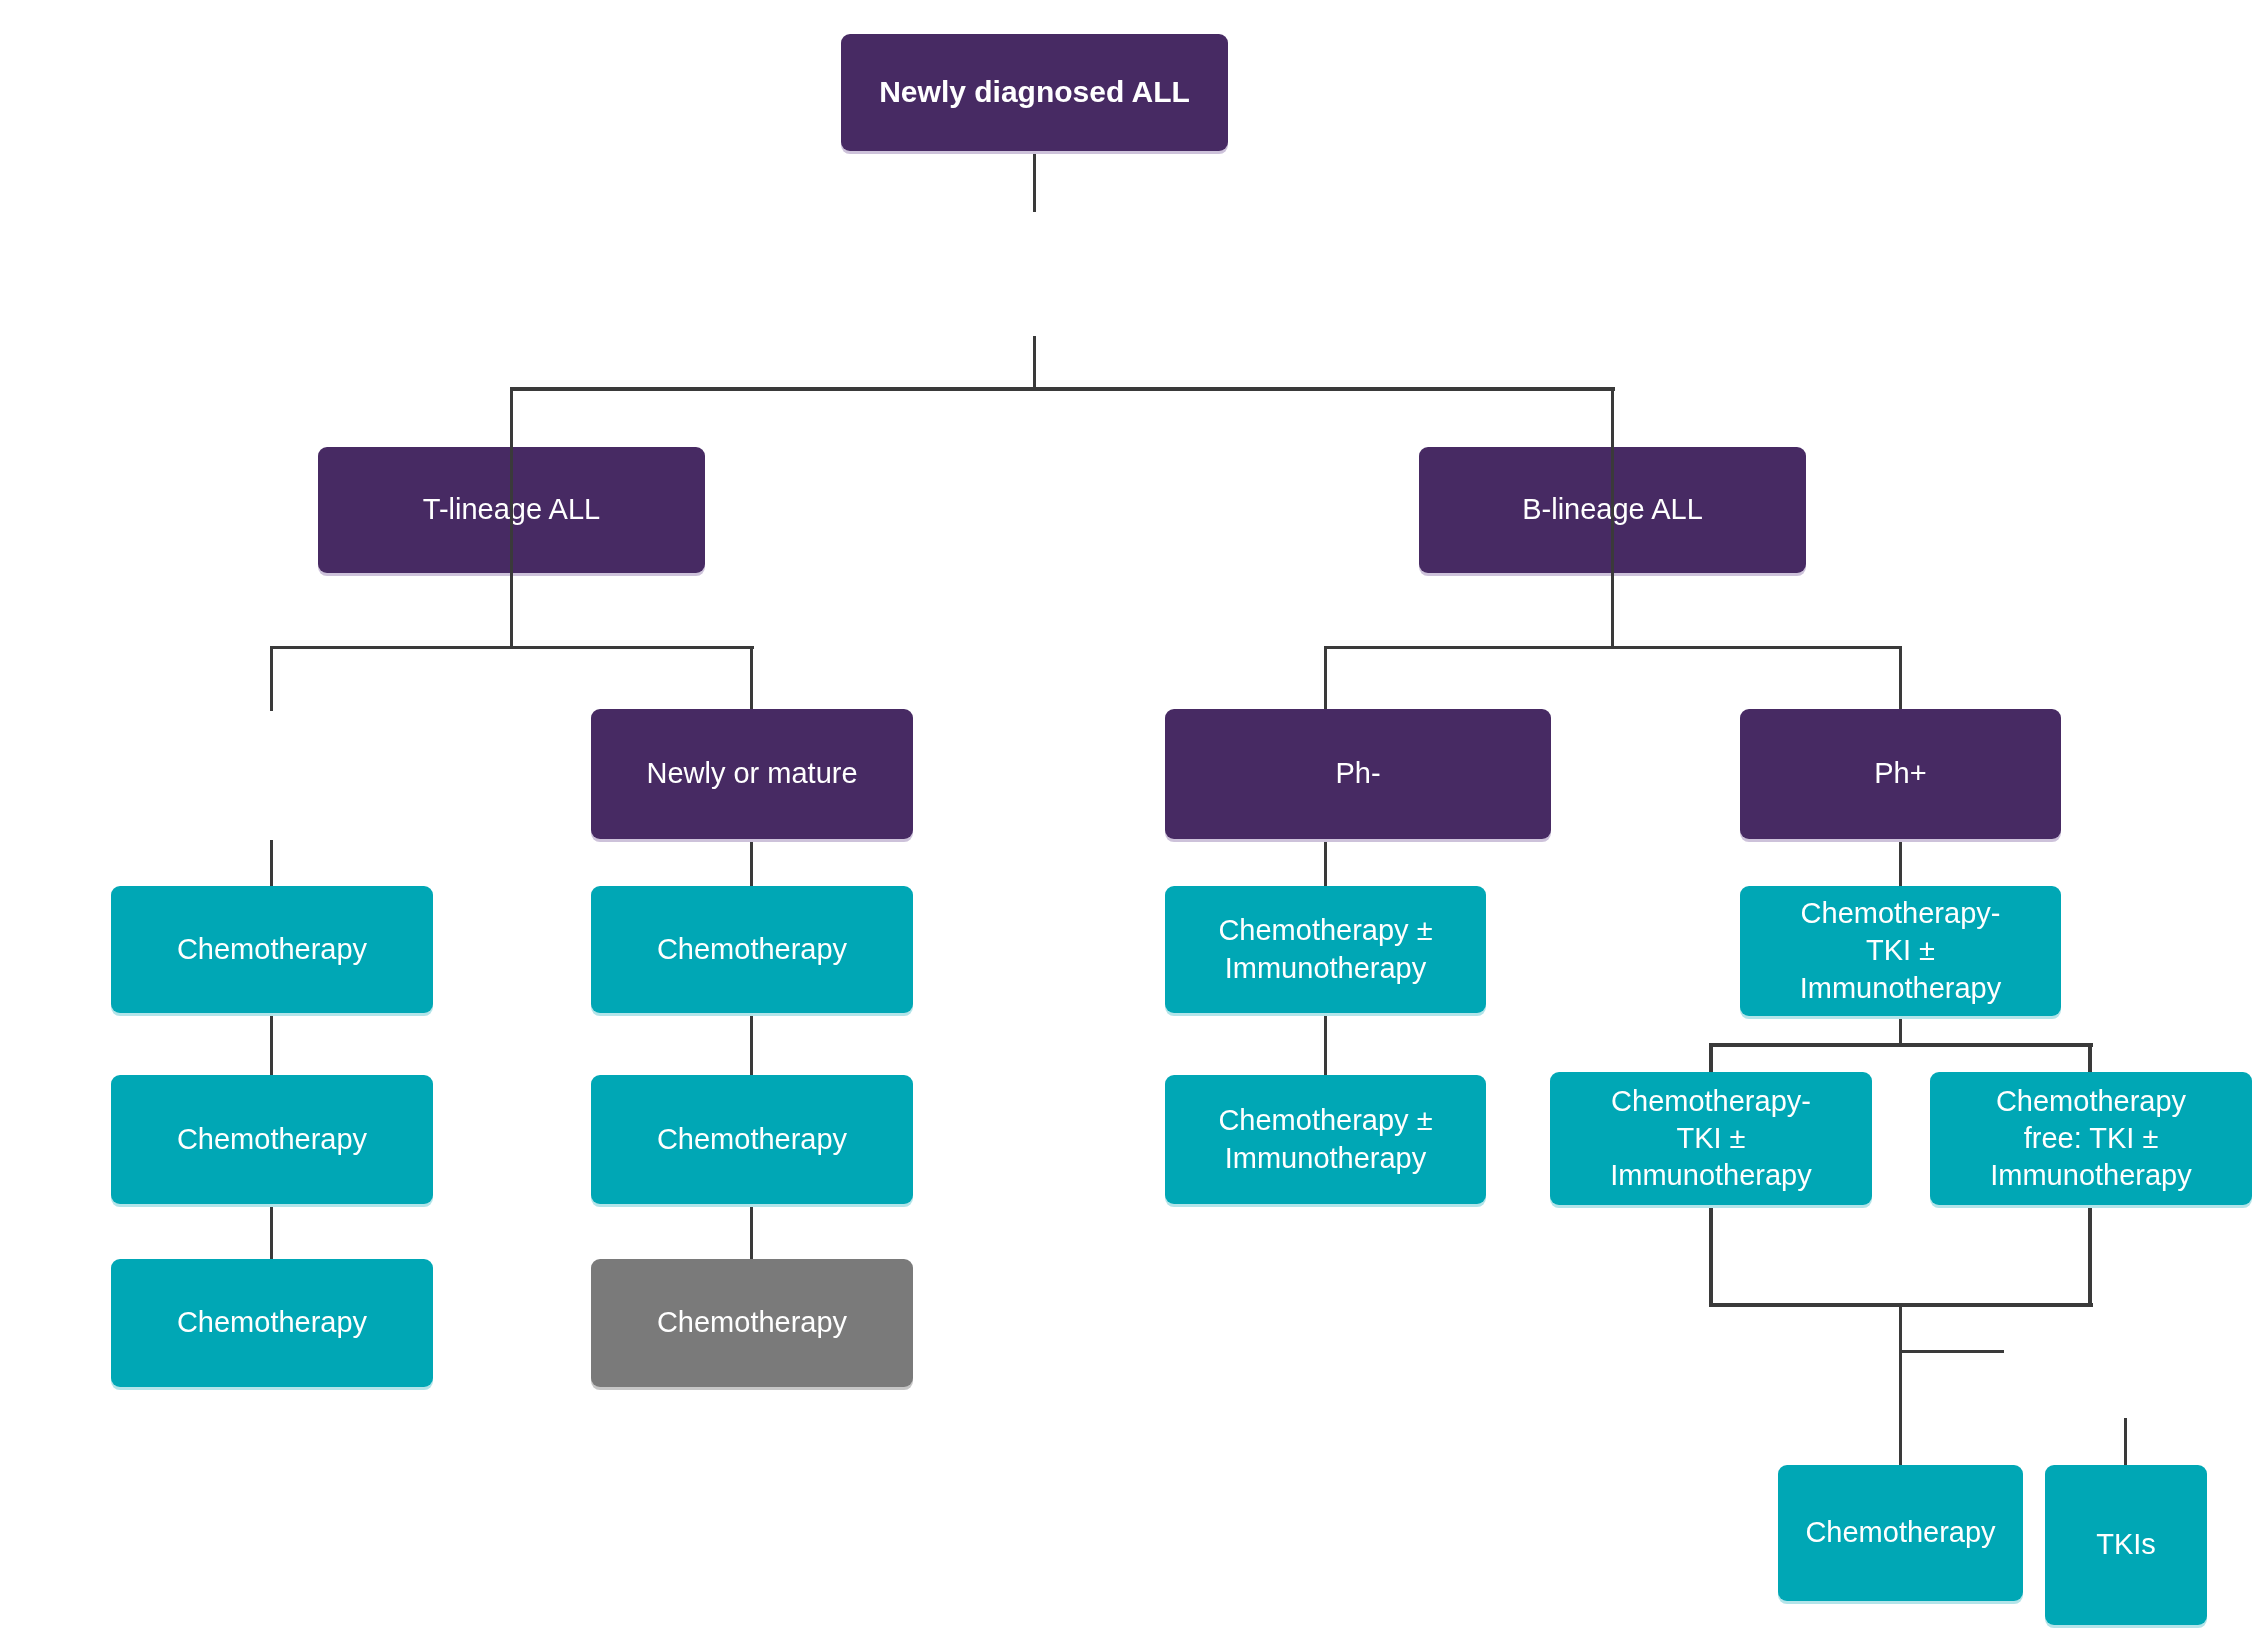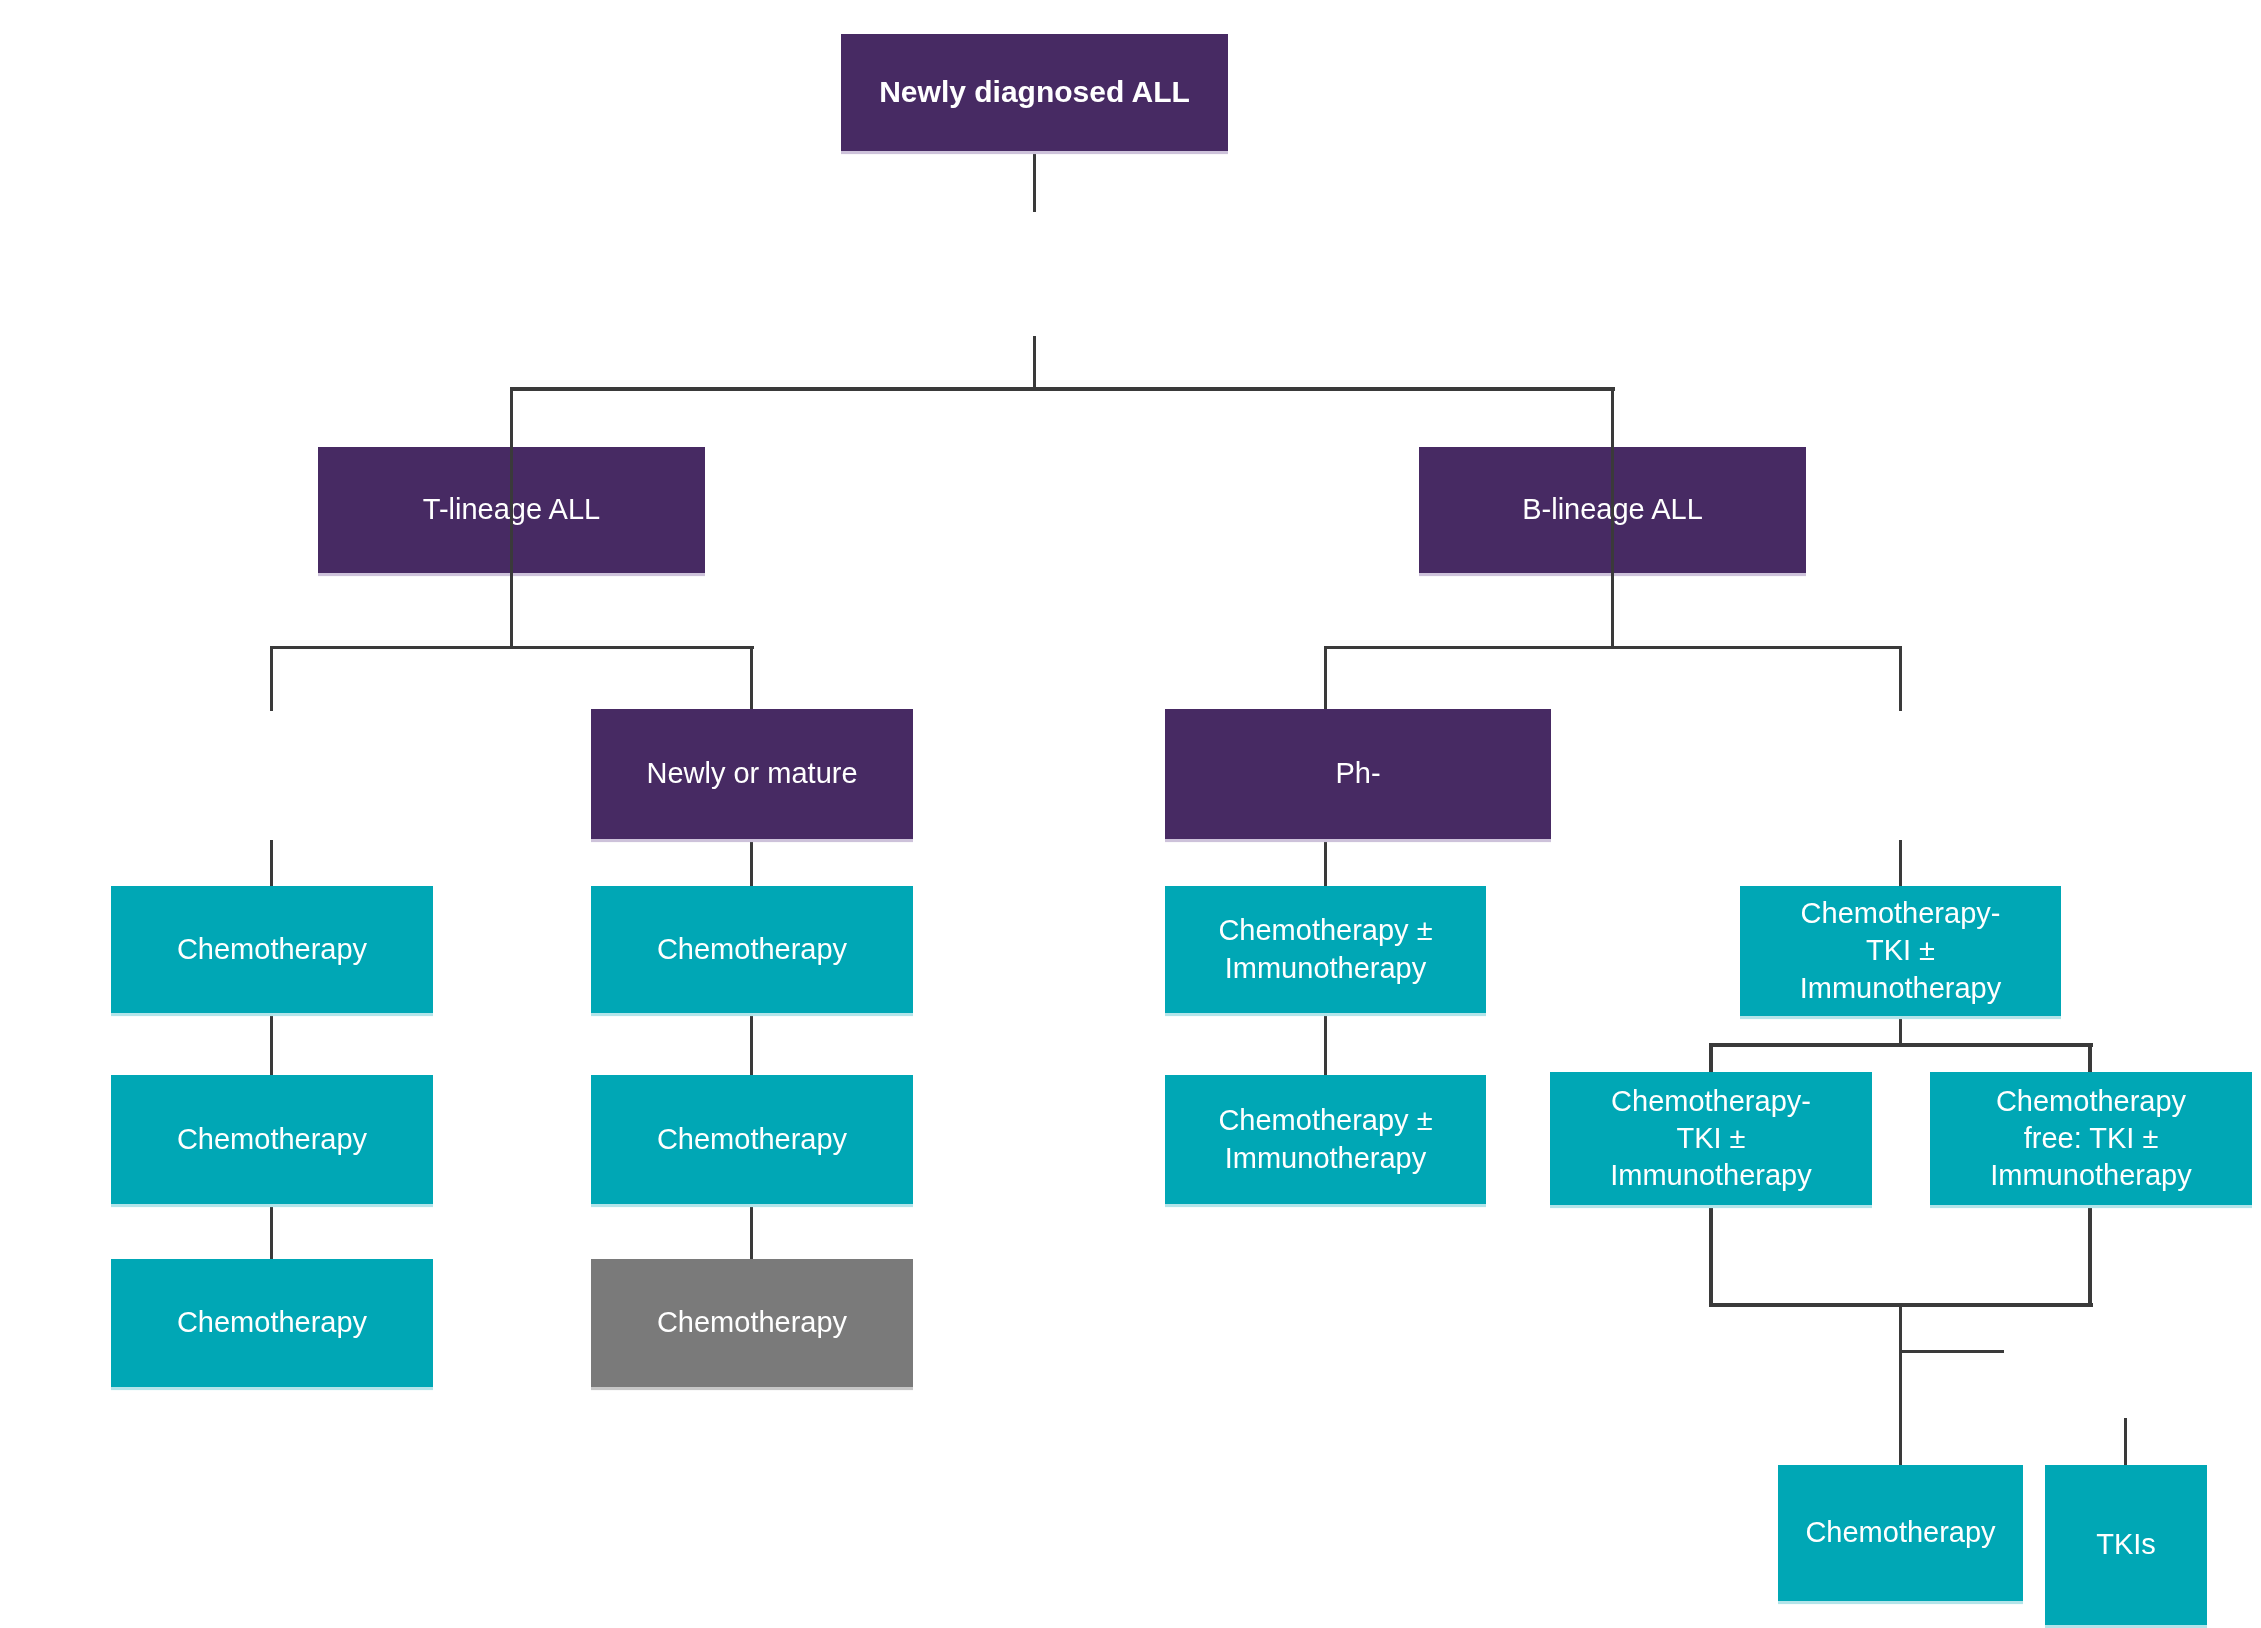--- a/index.html
+++ b/index.html
@@ -30,20 +30,21 @@
     display: flex;
     align-items: center;
     justify-content: center;
     text-align: center;
     color: var(--text);
     font-size: 29px;
     line-height: 1.28;
     white-space: pre-line;
     box-sizing: border-box;
     padding: 4.2px 10.4px;
+    border-radius: 9px;
   }
   .purple {
     background: var(--purple);
     box-shadow: 0 3.1px 0 #cdc2da;
   }
   .teal {
     background: var(--teal);
     box-shadow: 0 3.1px 0 #b3e4e9;
   }
   .gray {
@@ -154,20 +155,21 @@
   <div class="line" id="l-vb3"></div>
   <div class="line" id="l-v19"></div>
   <div class="line" id="l-h4"></div>
   <div class="line" id="l-v20"></div>
 
   <div class="node purple title" id="n-newly">Newly diagnosed ALL</div>
   <div class="node purple" id="n-blineage">B-lineage ALL</div>
   <div class="node purple" id="n-tlineage">T-lineage ALL</div>
   <div class="node purple" id="n-early">Newly or mature</div>
   <div class="node purple" id="n-phneg">Ph-</div>
+  <div class="node purple" id="n-phpos">Ph+</div>
   <div class="node teal" id="n-chemo-t1">Chemotherapy</div>
   <div class="node teal" id="n-chemo-t2">Chemotherapy</div>
   <div class="node teal" id="n-chemo-t3">Chemotherapy</div>
   <div class="node teal" id="n-chemo-e1">Chemotherapy</div>
   <div class="node teal" id="n-chemo-e2">Chemotherapy</div>
   <div class="node gray" id="n-chemo-e3">Chemotherapy</div>
   <div class="node teal" id="n-phneg1">Chemotherapy ±
 Immunotherapy</div>
   <div class="node teal" id="n-phneg2">Chemotherapy ±
 Immunotherapy</div>

